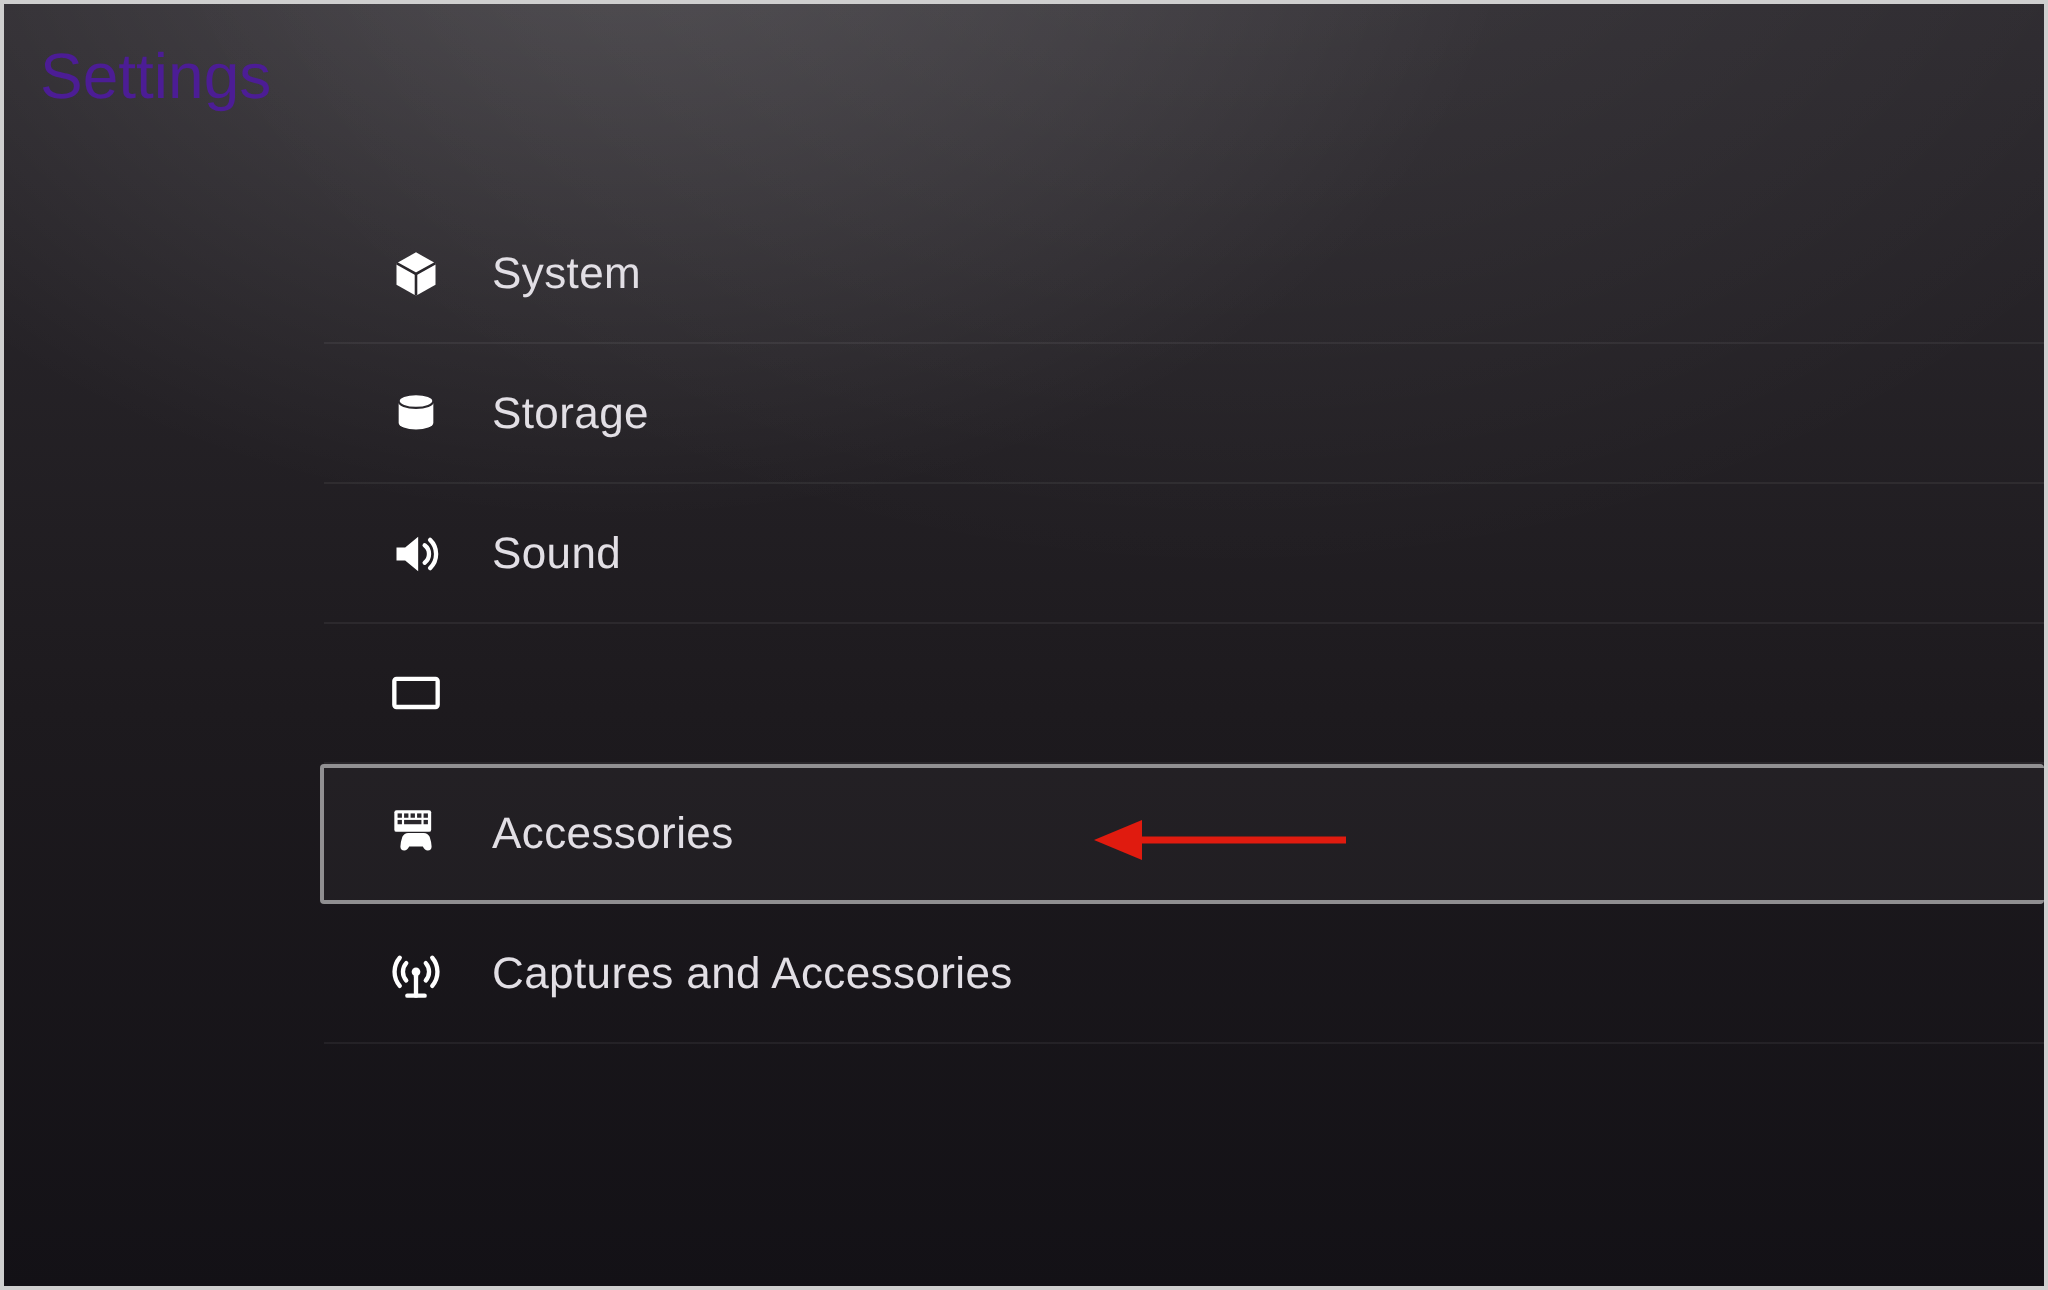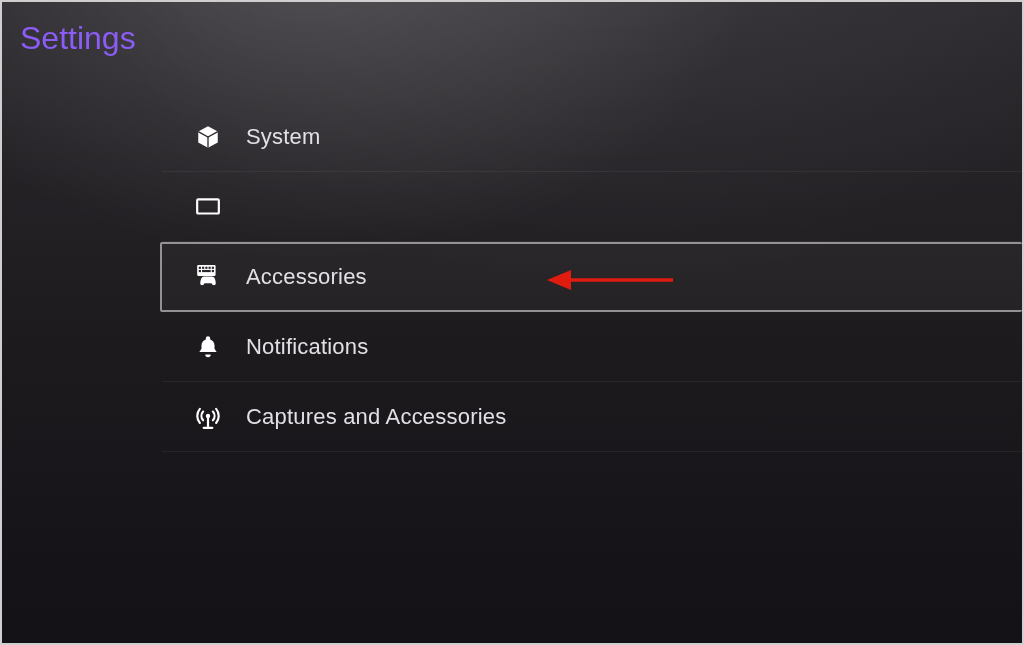--- a/index.html
+++ b/index.html
@@ -12,21 +12,21 @@
     color: #e6e4e8;
     position: relative;
     border: 2px solid #cfcfcf;
   }
   .page-title {
     position: absolute;
     top: 18px;
     left: 18px;
     font-size: 32px;
     font-weight: 300;
-    color: #8b5cf6;
+    color: #4c1d95;
   }
   .menu {
     position: absolute;
     top: 100px;
     left: 160px;
     right: 0;
   }
   .menu-item {
     display: flex;
     align-items: center;
@@ -81,21 +81,41 @@
     <span class="icon-slot">
       <svg viewBox="0 0 24 24" fill="none" stroke="#fff" stroke-width="1.6">
         <path d="M12 2 L21 7 L21 17 L12 22 L3 17 L3 7 Z" fill="#fff" stroke="none"></path>
         <path d="M3 7 L12 12 L21 7" stroke="#2a272c" stroke-width="1.2"></path>
         <path d="M12 12 L12 22" stroke="#2a272c" stroke-width="1.2"></path>
       </svg>
     </span>
     <span class="label">System</span>
   </div>
 
+  <div class="menu-item">
+    <span class="icon-slot">
+      <svg viewBox="0 0 24 24">
+        <ellipse cx="12" cy="6" rx="8" ry="3.2" fill="#fff"></ellipse>
+        <path d="M4 6 v10 a8 3.2 0 0 0 16 0 V6" fill="#fff"></path>
+        <ellipse cx="12" cy="6" rx="8" ry="3.2" fill="none" stroke="#2a272c" stroke-width="1"></ellipse>
+      </svg>
+    </span>
+    <span class="label">Storage</span>
+  </div>
 
+  <div class="menu-item">
+    <span class="icon-slot">
+      <svg viewBox="0 0 24 24" fill="#fff">
+        <path d="M3 9 h4 l6 -5 v16 l-6 -5 h-4 z"></path>
+        <path d="M16 8 a5 5 0 0 1 0 8" fill="none" stroke="#fff" stroke-width="2" stroke-linecap="round"></path>
+        <path d="M18.5 5.5 a9 9 0 0 1 0 13" fill="none" stroke="#fff" stroke-width="2" stroke-linecap="round"></path>
+      </svg>
+    </span>
+    <span class="label">Sound</span>
+  </div>
 
   <div class="menu-item">
     <span class="icon-slot">
       <svg viewBox="0 0 24 24">
         <rect x="2" y="5" width="20" height="13" rx="1" fill="none" stroke="#fff" stroke-width="2"></rect>
       </svg>
     </span>
   </div>
 
   <div class="menu-item selected">
@@ -118,29 +138,20 @@
     <span class="label">Accessories</span>
     <span class="annotation-arrow">
       <svg viewBox="0 0 130 24">
         <line x1="22" y1="12" x2="126" y2="12" stroke="#e01b0f" stroke-width="3.5"></line>
         <polygon points="0,12 24,2 24,22" fill="#e01b0f"></polygon>
       </svg>
     </span>
   </div>
 
 
-  <div class="menu-item">
-    <span class="icon-slot">
-      <svg viewBox="0 0 24 24" fill="#fff">
-        <path d="M12 2 a2 2 0 0 1 2 2 v1 a6 6 0 0 1 4 5.5 v3 l2 3 h-16 l2 -3 v-3 a6 6 0 0 1 4 -5.5 v-1 a2 2 0 0 1 2 -2 z"></path>
-        <path d="M9.5 19 a2.5 2.5 0 0 0 5 0 z"></path>
-      </svg>
-    </span>
-    <span class="label">Notifications</span>
-  </div>
 
   <div class="menu-item">
     <span class="icon-slot">
       <svg viewBox="0 0 24 24" fill="none" stroke="#fff" stroke-width="2" stroke-linecap="round">
         <circle cx="12" cy="11" r="2" fill="#fff" stroke="none"></circle>
         <path d="M7.5 7 a6 6 0 0 0 0 8"></path>
         <path d="M16.5 7 a6 6 0 0 1 0 8"></path>
         <path d="M4.5 4.5 a10 10 0 0 0 0 13"></path>
         <path d="M19.5 4.5 a10 10 0 0 1 0 13"></path>
         <line x1="12" y1="13" x2="12" y2="22"></line>

